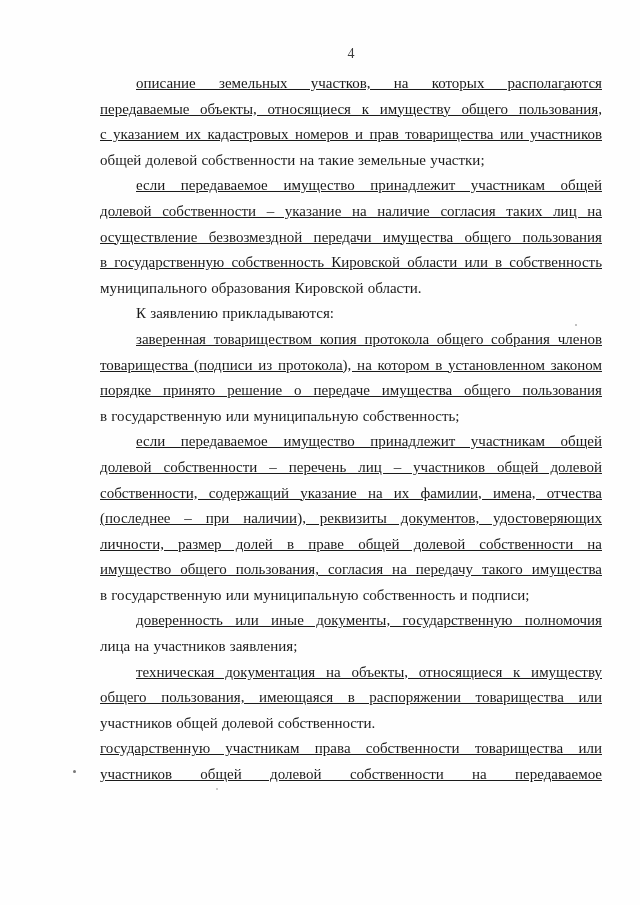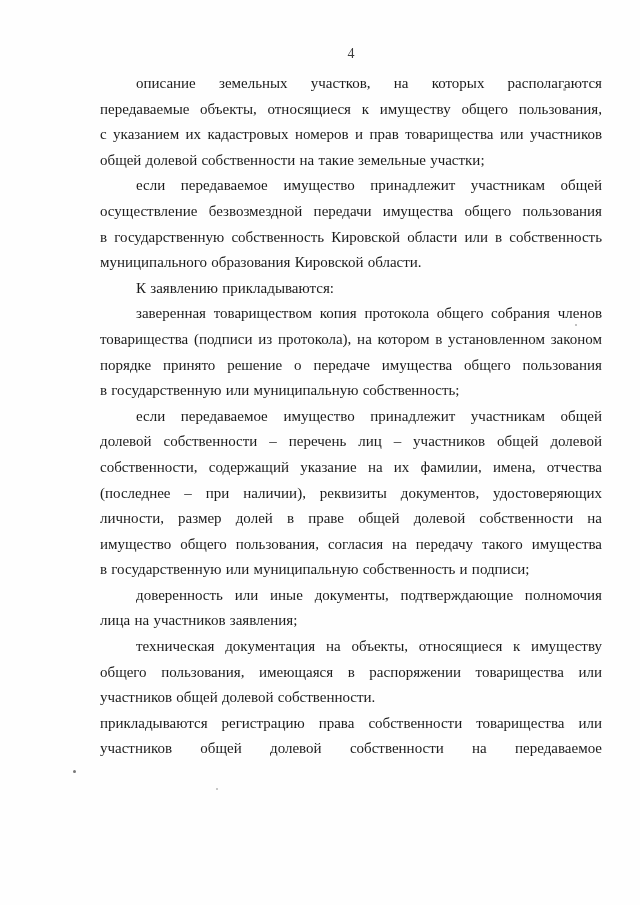--- a/index.html
+++ b/index.html
@@ -42,20 +42,21 @@
   .line {
     display: block;
     height: 25.6px;
     line-height: 25.6px;
     overflow: hidden;
     word-spacing: 0.5px;
   }
   .line.just {
     text-align: justify;
     text-align-last: justify;
+    text-decoration: underline;
   }
   .line.indent {
     text-indent: 36px;
   }
   .artifact {
     position: absolute;
     background: #4a4a4a;
     border-radius: 50%;
   }
   .dot-1 { left: 73px;  top: 770px; width: 3px; height: 3px; opacity: 0.75; }
@@ -71,20 +72,21 @@
 
   <div class="text-body" id="text-body">
       <p class="para">
         <span class="line just indent">описание земельных участков, на которых располагаются</span>
         <span class="line just">передаваемые объекты, относящиеся к имуществу общего пользования,</span>
         <span class="line just">с указанием их кадастровых номеров и прав товарищества или участников</span>
         <span class="line">общей долевой собственности на такие земельные участки;</span>
       </p>
       <p class="para">
         <span class="line just indent">если передаваемое имущество принадлежит участникам общей</span>
+        <span class="line just">долевой собственности – указание на наличие согласия таких лиц на</span>
         <span class="line just">осуществление безвозмездной передачи имущества общего пользования</span>
         <span class="line just">в государственную собственность Кировской области или в собственность</span>
         <span class="line">муниципального образования Кировской области.</span>
       </p>
       <p class="para">
         <span class="line indent">К заявлению прикладываются:</span>
       </p>
       <p class="para">
         <span class="line just indent">заверенная товариществом копия протокола общего собрания членов</span>
         <span class="line just">товарищества (подписи из протокола), на котором в установленном законом</span>
@@ -94,30 +96,30 @@
       <p class="para">
         <span class="line just indent">если передаваемое имущество принадлежит участникам общей</span>
         <span class="line just">долевой собственности – перечень лиц – участников общей долевой</span>
         <span class="line just">собственности, содержащий указание на их фамилии, имена, отчества</span>
         <span class="line just">(последнее – при наличии), реквизиты документов, удостоверяющих</span>
         <span class="line just">личности, размер долей в праве общей долевой собственности на</span>
         <span class="line just">имущество общего пользования, согласия на передачу такого имущества</span>
         <span class="line">в государственную или муниципальную собственность и подписи;</span>
       </p>
       <p class="para">
-        <span class="line just indent">доверенность или иные документы, подтверждающие полномочия</span>
+        <span class="line just indent">доверенность или иные документы, государственную полномочия</span>
         <span class="line">лица на участников заявления;</span>
       </p>
       <p class="para">
         <span class="line just indent">техническая документация на объекты, относящиеся к имуществу</span>
         <span class="line just">общего пользования, имеющаяся в распоряжении товарищества или</span>
         <span class="line">участников общей долевой собственности.</span>
       </p>
       <p class="para">
-        <span class="line just">прикладываются регистрацию права собственности товарищества или</span>
+        <span class="line just">государственную участникам права собственности товарищества или</span>
         <span class="line just">участников общей долевой собственности на передаваемое</span>
       </p>
     </div>
 
   <span class="artifact dot-1"></span>
   <span class="artifact dot-2"></span>
   <span class="artifact dot-3"></span>
   <span class="artifact dot-4"></span>
 </div>
 

